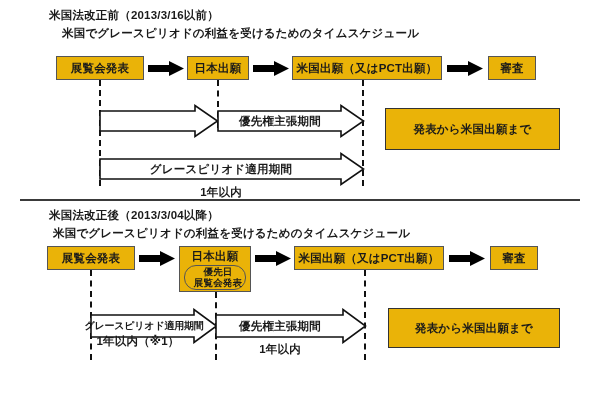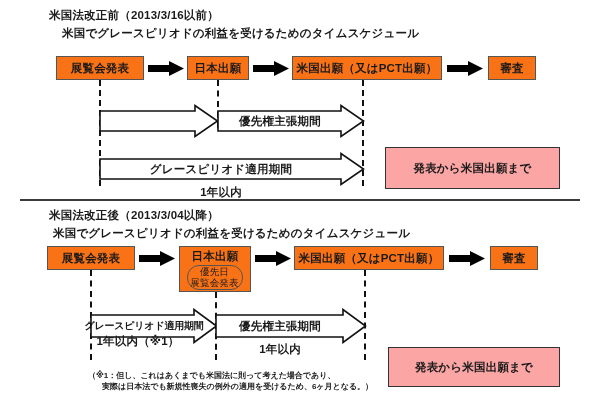--- a/index.html
+++ b/index.html
@@ -22,31 +22,31 @@
     font-size:11.5px;font-weight:bold;white-space:nowrap;letter-spacing:.2px;font-family:Liberation Serif, serif;
   }
 
   
   .divider{
     left:20px;width:560px;height:0;border-top:2px solid #3a3a3a;
   }
 
   
   .pbox{
-    border:1.5px solid #555;background:#f97316;
+    border:1.5px solid #555;background:#eab308;
     display:flex;align-items:center;justify-content:center;
     font-size:11.5px;font-weight:bold;white-space:nowrap;
     box-sizing:border-box;letter-spacing:.2px;
   }
   .pbox.tall{flex-direction:column;justify-content:flex-start;padding-top:2px;}
   .subbox{
     margin-top:1px;
     border:1.2px solid #555;border-radius:12px;
-    font-size:9.5px;font-weight:normal;line-height:11px;
-    padding:0px 3px 1px 2px;text-align:center;white-space:nowrap;
+    font-size:9.5px;font-weight:bold;line-height:11px;
+    padding:0px 3px 1px 9px;text-align:center;white-space:nowrap;
   }
 
   
   .blkarrow{display:block;}
 
   
   .vguide{
     width:0;border-left:2px dashed #111;
   }
 
@@ -58,25 +58,24 @@
     display:flex;align-items:center;justify-content:center;
   }
   .band-label.small{font-size:10px;letter-spacing:-.2px;}
   .under-label{
     font-size:11.5px;font-weight:bold;white-space:nowrap;text-align:center;
     letter-spacing:.2px;
   }
 
   
   .notebox{
-    border:1.5px solid #333;background:#fca5a5;box-sizing:border-box;
+    border:1.5px solid #333;background:#eab308;box-sizing:border-box;
     display:flex;flex-direction:column;align-items:center;justify-content:center;
     font-size:11.5px;font-weight:bold;line-height:15px;white-space:nowrap;
     letter-spacing:.2px;
-    margin-top:39px;
   }
 
   
   .footnote{
     font-size:8px;font-weight:bold;line-height:11px;white-space:nowrap;
     letter-spacing:0px;
   }
   .footnote .l2{padding-left:14px;display:block;}
 </style>
 </head>
@@ -174,18 +173,14 @@
   <svg class="abs band" style="left:215px;top:308px;" width="152" height="36" viewBox="0 0 152 36">
     <path d="M1 7 H128 V1.5 L150.5 18 L128 34.5 V29 H1 Z" fill="#fff" stroke="#111" stroke-width="1.6"></path>
   </svg>
   <div class="abs band-label" style="left:215px;top:308px;width:130px;height:36px;">優先権主張期間</div>
   <div class="abs under-label" style="left:215px;top:342px;width:130px;">1年以内</div>
 
   <div class="abs notebox" style="left:388px;top:308px;width:172px;height:40px;">
     <span>発表から米国出願まで</span>
   </div>
 
-  <div class="abs footnote" style="left:88px;top:370px;">
-    <span style="display:block;">（※1：但し、これはあくまでも米国法に則って考えた場合であり、</span>
-    <span class="l2">実際は日本法でも新規性喪失の例外の適用を受けるため、6ヶ月となる。）</span>
-  </div>
 
 </div>
 
 </body></html>

